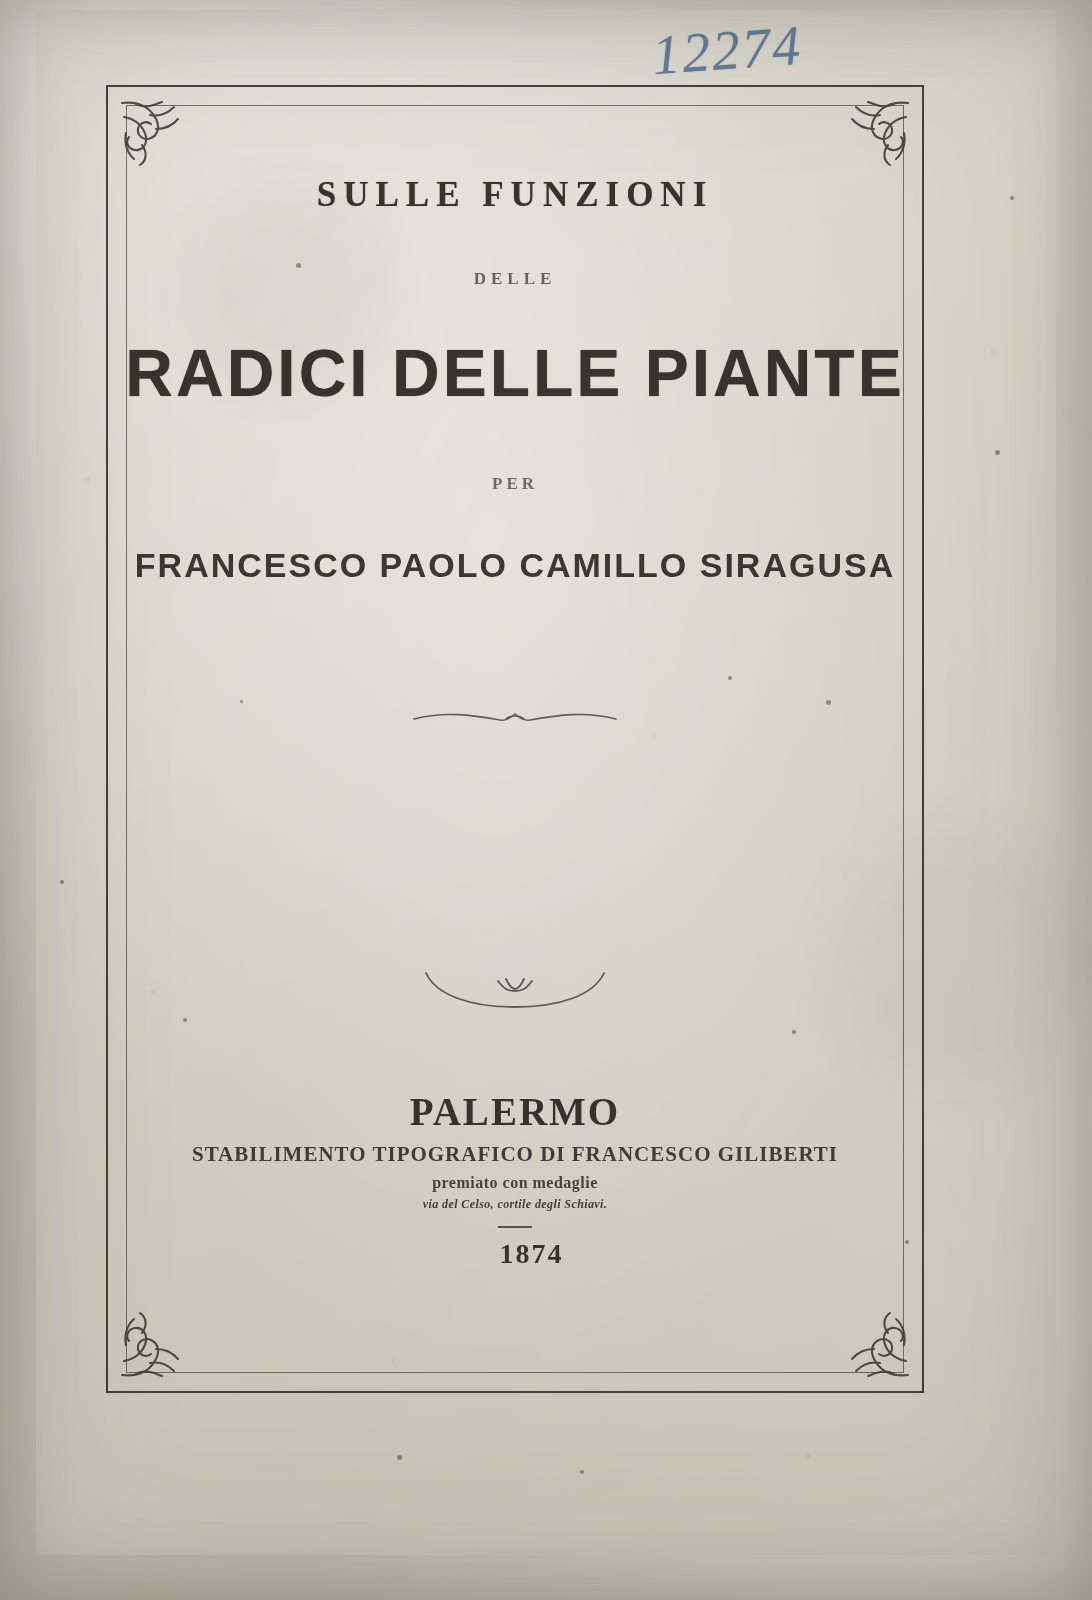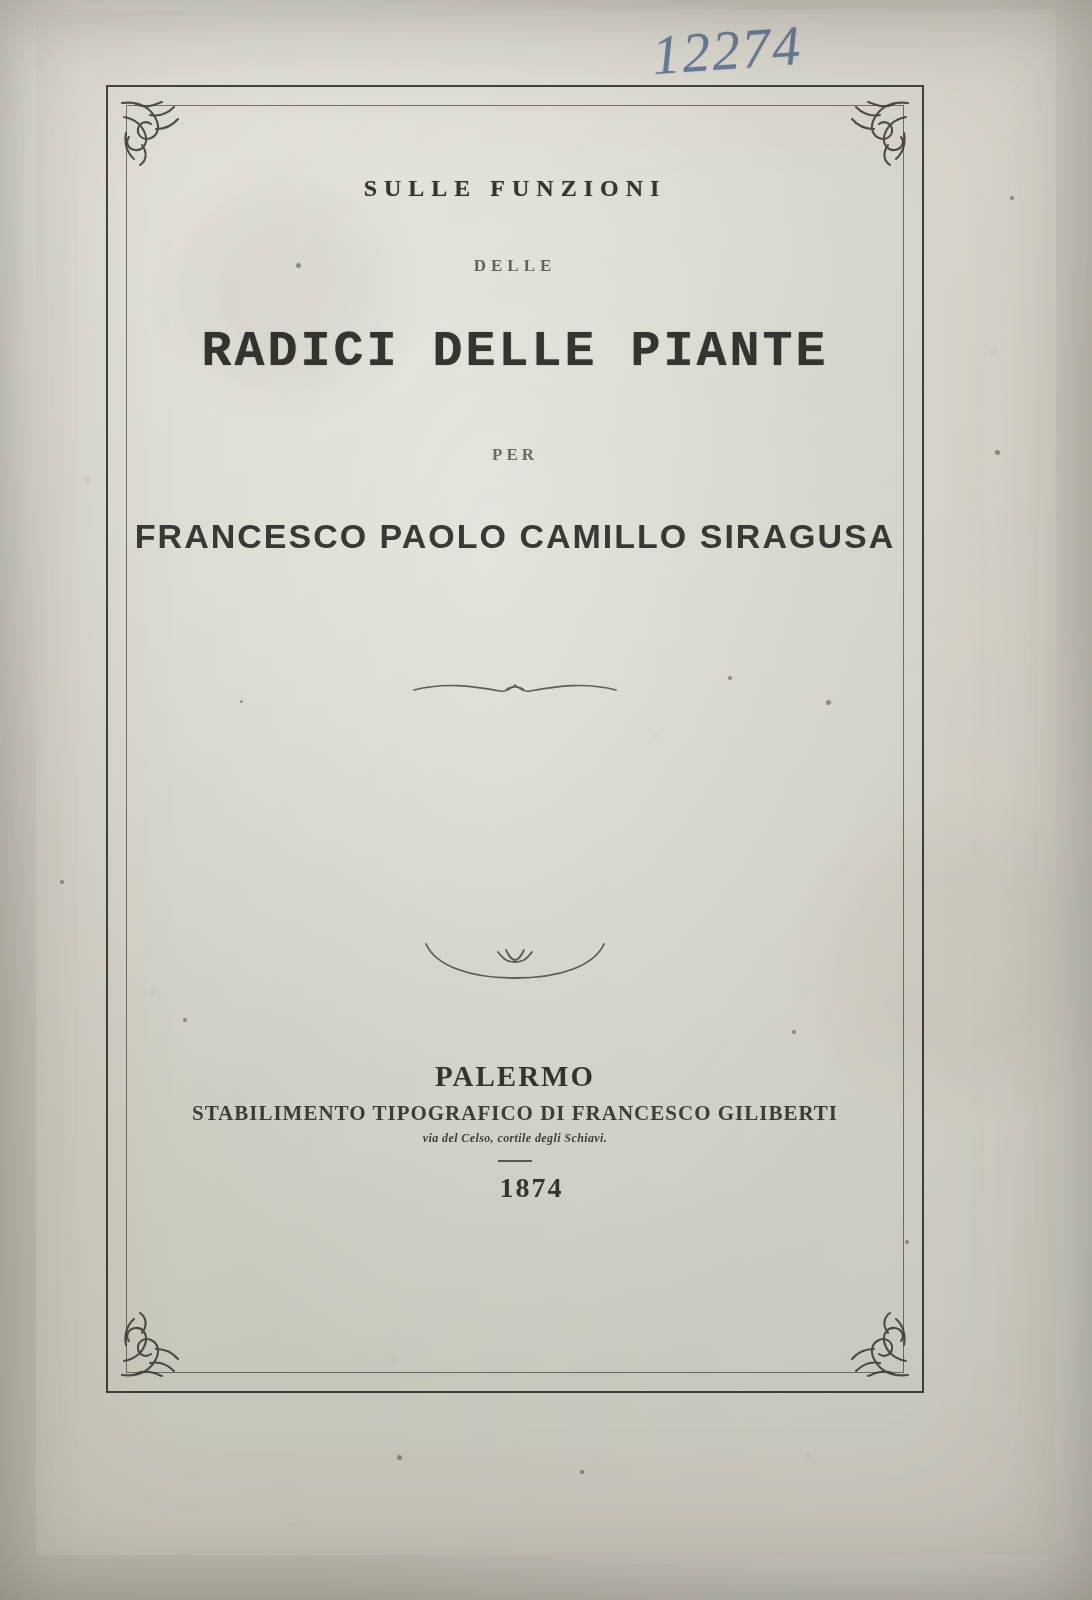--- a/index.html
+++ b/index.html
@@ -105,37 +105,37 @@
     position: absolute;
     left: 0; right: 0;
     top: 0; bottom: 0;
     text-align: center;
     color: #1f1d1a;
   }
 
   .line1 {
     margin-top: 88px;
     font-family: "Liberation Serif", serif;
-    font-size: 24px;
+    font-size: 35px;
     font-weight: 700;
     letter-spacing: 7px;
     text-shadow: 0 0 1px rgba(40,38,33,0.55);
   }
   .line-delle {
     margin-top: 54px;
     font-size: 17px;
     font-weight: 700;
     letter-spacing: 5px;
     color: #3b3833;
     opacity: .85;
   }
   .title-main {
     margin-top: 50px;
-    font-family: Liberation Mono, monospace;
-    font-size: 50px;
+    font-family: Liberation Sans, sans-serif;
+    font-size: 66px;
     font-weight: 700;
     letter-spacing: 3px;
     line-height: 1.05;
     text-shadow: 0 0 1px rgba(25,23,20,0.75);
   }
   .line-per {
     margin-top: 66px;
     font-size: 17px;
     font-weight: 700;
     letter-spacing: 4px;
@@ -163,21 +163,21 @@
     color: #35322c;
     opacity: .85;
   }
   .orn-1 svg, .orn-2 svg { display: block; margin: 0 auto; }
 
   .imprint {
     margin-top: 76px;
   }
   .city {
     font-family: "Liberation Serif", serif;
-    font-size: 29px;
+    font-size: 39px;
     font-weight: 700;
     letter-spacing: 2px;
     color: #201e1a;
     margin-top: 44px;
   }
   .printer {
     margin-top: 8px;
     font-family: Liberation Serif, serif;
     font-size: 21px;
     font-weight: 700;
@@ -324,20 +324,21 @@
           <path d="M6 6 C16 28 50 40 95 40 C140 40 174 28 184 6"></path>
           <path d="M78 14 C84 22 88 24 95 24 C102 24 106 22 112 14"></path>
           <path d="M86 12 C90 20 92 22 95 22"></path>
           <path d="M104 12 C100 20 98 22 95 22"></path>
         </svg>
       </div>
 
       <div class="imprint">
         <div class="city">PALERMO</div>
         <div class="printer">STABILIMENTO TIPOGRAFICO DI FRANCESCO GILIBERTI</div>
+        <div class="award">premiato con medaglie</div>
         <div class="address">via del Celso, cortile degli Schiavi.</div>
         <div class="rule-short"></div>
         <div class="year">1874</div>
       </div>
 
     </div>
   </div>
 
   <div id="grain"></div>
   <div id="vignette"></div>

